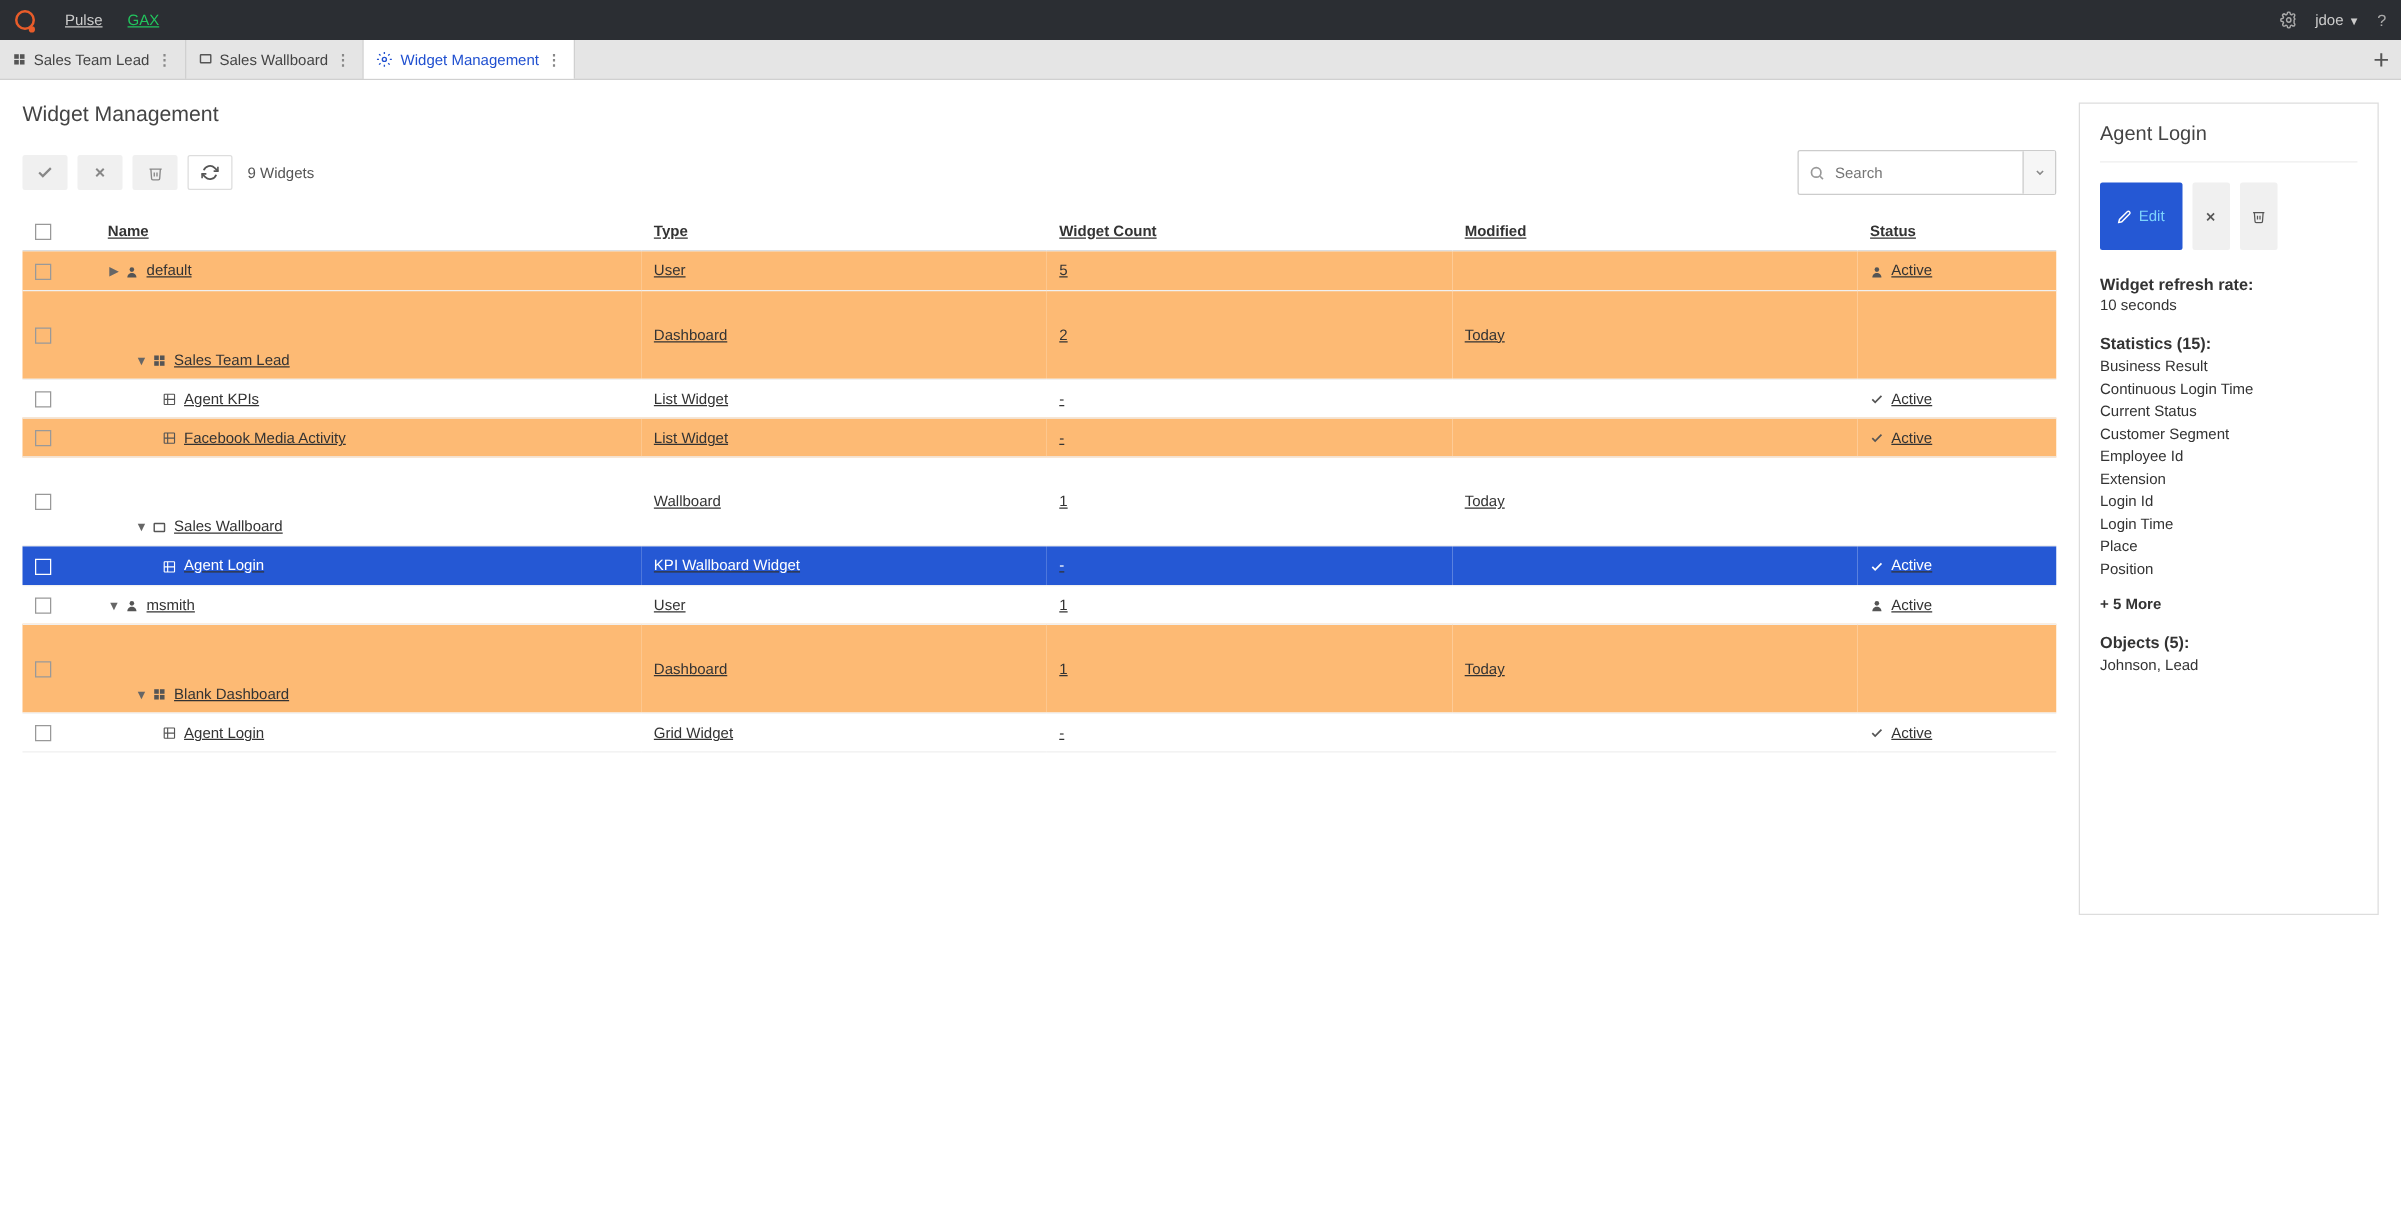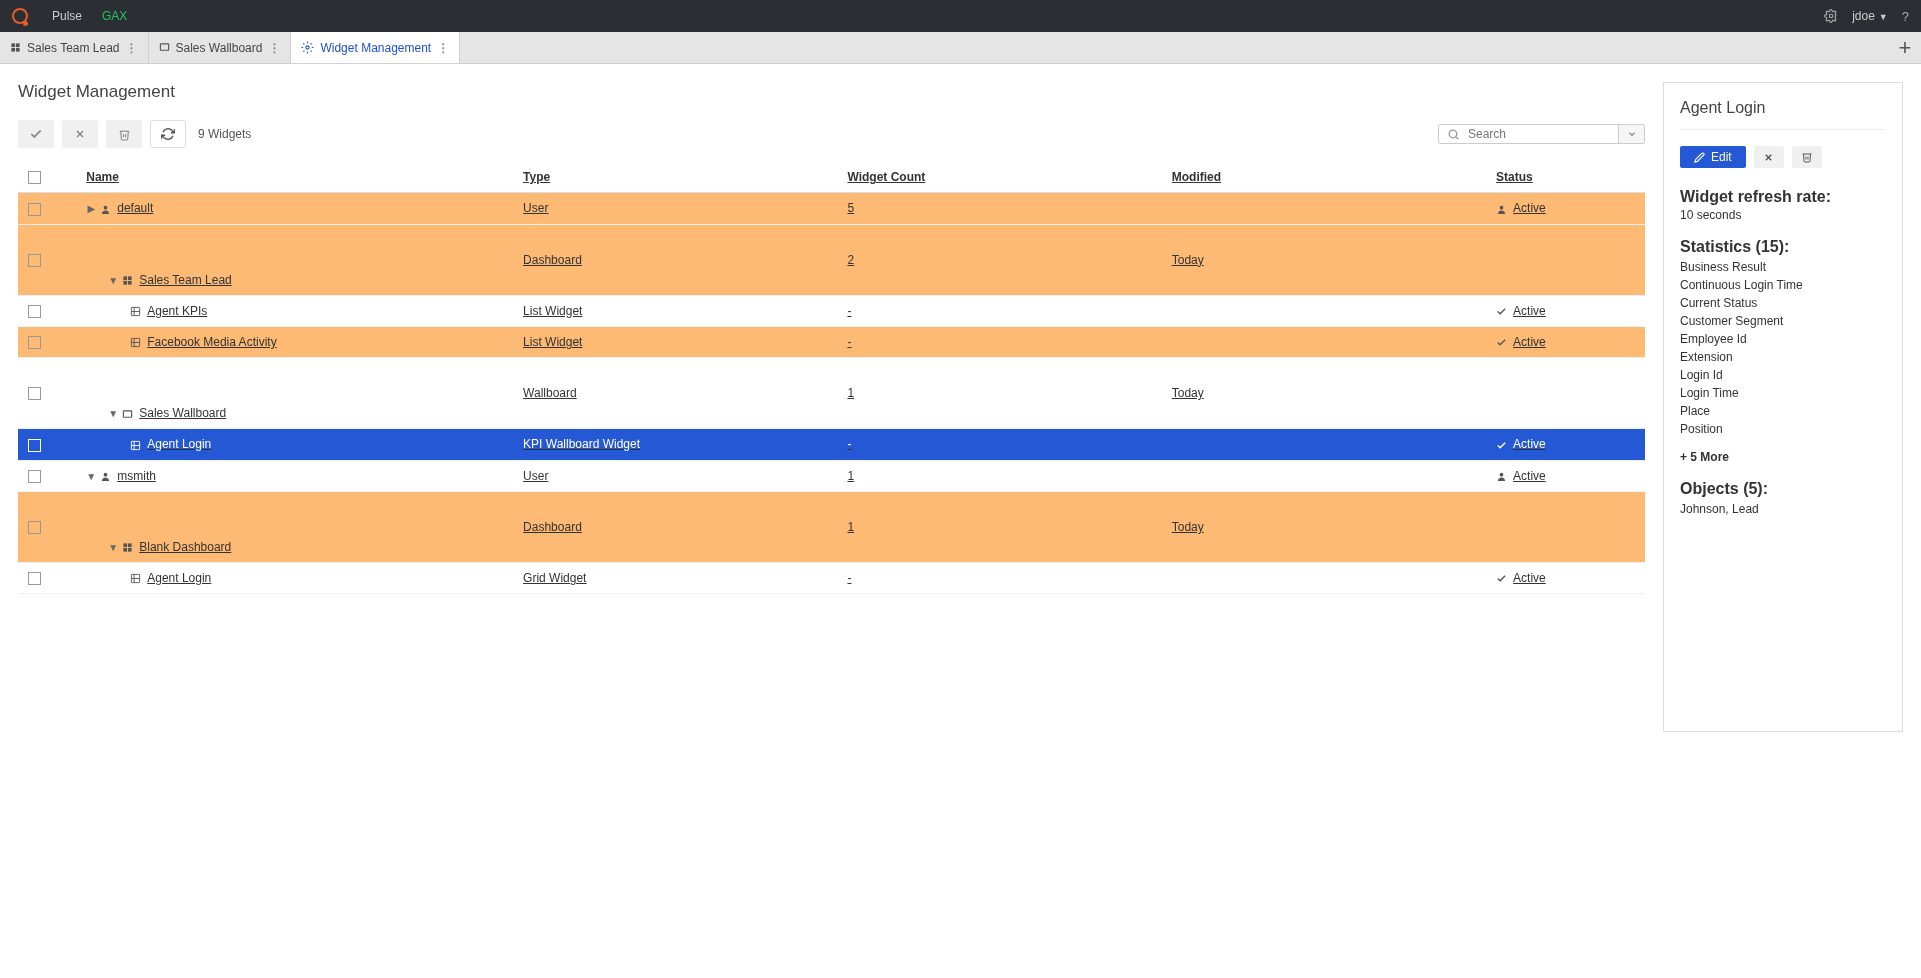--- a/index.html
+++ b/index.html
@@ -1,21 +1,21 @@
 <!DOCTYPE html>
 <html><head>
 <meta charset="utf-8">
 <style>
 * { box-sizing: border-box; margin: 0; padding: 0; }
 body { font-family: Arial, Helvetica, sans-serif; font-size: 13px; color: #333; background: #fff; }
 
 .topbar { background: #2b2e33; height: 32px; display: flex; align-items: center; padding: 0 12px; color: #ccc; }
 .logo { width: 16px; height: 16px; border: 2px solid #e85c2a; border-radius: 50%; position: relative; margin-right: 24px; }
 .logo::after { content: ''; position: absolute; bottom: -4px; right: -2px; width: 5px; height: 5px; background: #e85c2a; border-radius: 50%; }
-.topnav-item { margin-right: 20px; font-size: 12px; cursor: pointer; }
+.topnav-item { margin-right: 20px; font-size: 12px; cursor: pointer; text-decoration: underline; }
 .topnav-item.dim { color: #22c55e; }
 .topbar-spacer { flex: 1; }
 .top-icon { margin-left: 14px; cursor: pointer; color: #aaa; font-size: 13px; }
 .user { margin-left: 14px; font-size: 12px; cursor: pointer; }
 .user .caret { font-size: 9px; margin-left: 4px; }
 
 .tabbar { background: #e5e5e5; height: 32px; display: flex; align-items: stretch; border-bottom: 1px solid #d0d0d0; }
 .tab { display: flex; align-items: center; padding: 0 10px; border-right: 1px solid #d0d0d0; font-size: 12px; cursor: pointer; color: #444; position: relative; }
 .tab.active { background: #fff; }
 .tab.active .tab-label { color: #2050d0; font-weight: 500; }
@@ -26,21 +26,21 @@
 
 .content { padding: 18px; display: flex; gap: 18px; }
 .main { flex: 1; }
 .page-title { font-size: 17px; color: #444; margin-bottom: 18px; }
 
 .toolbar { display: flex; align-items: center; margin-bottom: 14px; }
 .tool-btn { width: 36px; height: 28px; background: #f0f0f0; border: none; margin-right: 8px; display: flex; align-items: center; justify-content: center; cursor: pointer; color: #666; font-size: 13px; border-radius: 2px; }
 .tool-btn.refresh { background: #fff; border: 1px solid #ddd; }
 .widget-count { font-size: 12px; color: #555; margin-left: 4px; }
 .toolbar-spacer { flex: 1; }
-.search-wrap { display: flex; align-items: center; border: 1px solid #ccc; height: 20px; border-radius: 2px; }
+.search-wrap { display: flex; align-items: center; border: 1px solid #ccc; height: 36px; border-radius: 2px; }
 .search-icon { padding: 0 8px; color: #888; }
 .search-input { border: none; outline: none; width: 150px; font-size: 12px; }
 .search-drop { width: 26px; border-left: 1px solid #ccc; display: flex; align-items: center; justify-content: center; color: #888; cursor: pointer; height: 100%; background: #f6f6f6; }
 
 .table { width: 100%; border-collapse: collapse; text-decoration: underline; }
 .table th, .table td { text-align: left; padding: 8px 10px; font-size: 12px; }
 .table thead th { border-bottom: 1px solid #ddd; font-weight: bold; color: #333; }
 .table tbody tr { border-bottom: 1px solid #f0f0f0; }
 .table tbody tr.alt { background: #fdba74; }
 .table tbody tr.selected { background: #2558d4; color: #fff; }
@@ -56,24 +56,24 @@
 .expand { display: inline-block; width: 10px; text-align: center; color: #666; margin-right: 4px; cursor: pointer; font-size: 10px; }
 .row-icon { display: inline-flex; margin-right: 6px; vertical-align: middle; }
 .indent0 { padding-left: 0; }
 .indent1 { padding-left: 22px; margin-top: 40px; }
 .indent2 { padding-left: 44px; }
 .status-check { color: #555; margin-right: 4px; }
 
 .side { width: 240px; border: 1px solid #ddd; padding: 16px; align-self: flex-start; min-height: 650px; }
 .side-title { font-size: 16px; color: #444; padding-bottom: 12px; border-bottom: 1px solid #eee; margin-bottom: 16px; }
 .side-actions { display: flex; gap: 8px; margin-bottom: 20px; }
-.btn-edit { background: #2558d4; color: #fef9c3; border: none; padding: 4px 14px; cursor: pointer; display: flex; align-items: center; font-size: 12px; border-radius: 2px; }
+.btn-edit { background: #2558d4; color: #7dd3fc; border: none; padding: 20px 14px; cursor: pointer; display: flex; align-items: center; font-size: 12px; border-radius: 2px; }
 .btn-edit svg { margin-right: 6px; }
 .btn-grey { background: #f0f0f0; border: none; width: 30px; display: flex; align-items: center; justify-content: center; cursor: pointer; color: #555; border-radius: 2px; }
-.side-label { font-weight: bold; font-size: 16px; margin-bottom: 2px; }
+.side-label { font-weight: bold; font-size: 13px; margin-bottom: 2px; }
 .side-val { font-size: 12px; margin-bottom: 16px; }
 .stat-list { list-style: none; margin-bottom: 12px; }
 .stat-list li { font-size: 12px; padding: 2px 0; }
 .more-link { font-size: 12px; color: #333; margin-bottom: 16px; display: block; font-weight: bold; }
 
 svg { display: block; }
 </style>
 </head>
 <body>
 

